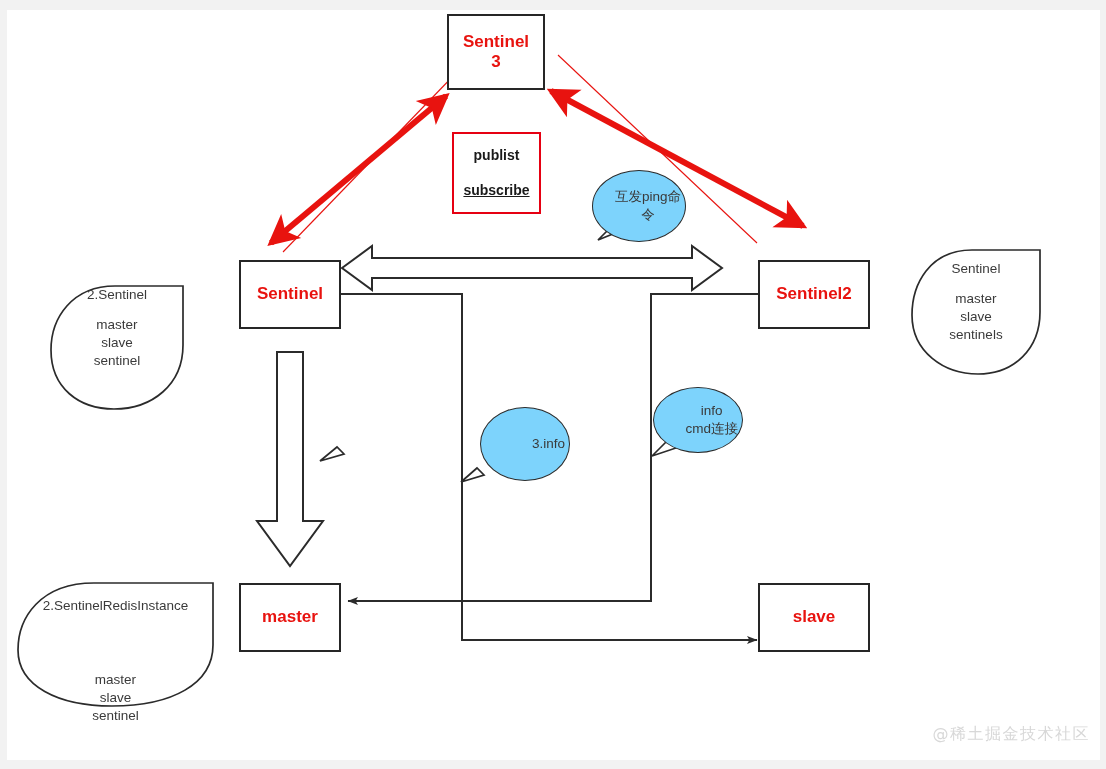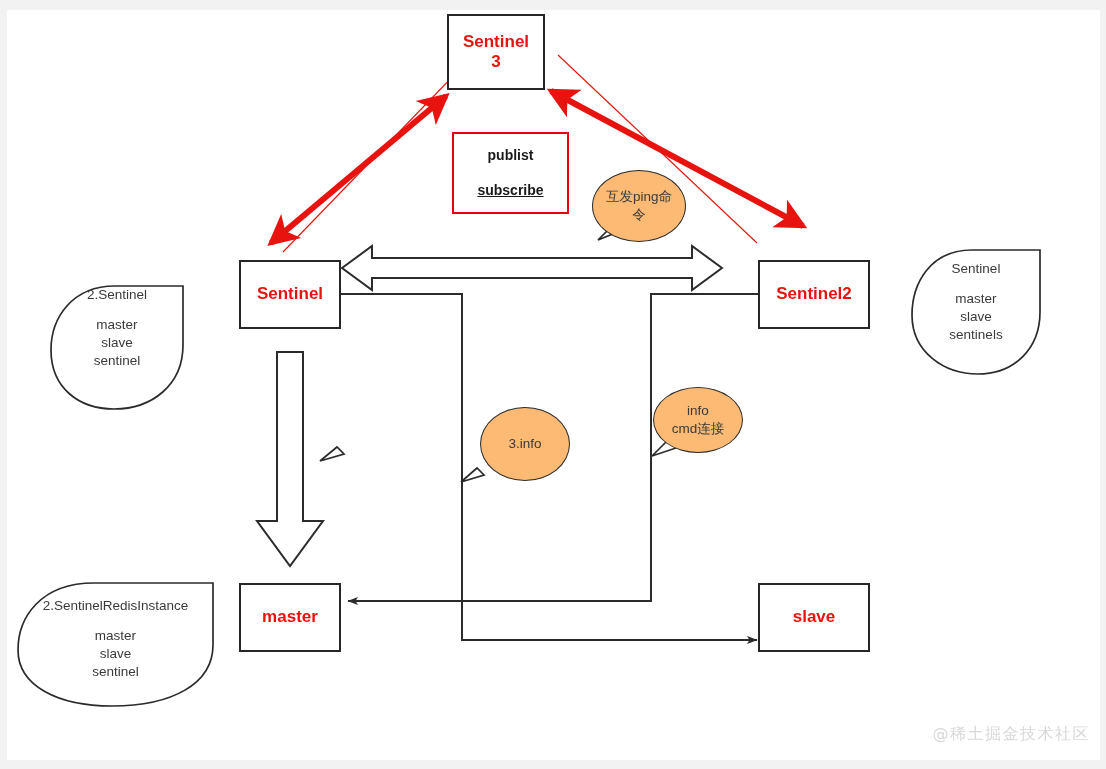--- a/index.html
+++ b/index.html
@@ -20,22 +20,22 @@
     display:flex;align-items:center;justify-content:center;
     text-align:center;line-height:1.18;
     background:#ffffff;
   }
   .node-black{border:2px solid #262626;}
   .node-red{border:2px solid #e60012;}
   .node .label{font-weight:bold;font-size:17px;color:#e8130f;}
 
   .bubble{
     position:absolute;box-sizing:border-box;
-    border:1.6px solid #2b2b2b;background:#fdba74;border-radius:50%;
-    display:flex;align-items:center;justify-content:center;text-align:center;
+    border:1.6px solid #2b2b2b;background:#7dd3fc;border-radius:50%;
+    display:flex;align-items:center;justify-content:flex-end;text-align:center;
     color:#3a3a3a;font-size:13.5px;line-height:1.3;
   }
   .bubble .b-txt{padding:0 4px;}
 
   .watermark{
     position:absolute;right:16px;bottom:24px;
     color:#d8d8d8;font-size:16px;letter-spacing:1.5px;
     font-family:"DejaVu Sans",sans-serif;
   }
 </style>
@@ -124,21 +124,21 @@
     </g>
   </svg>
 
   <div class="node node-black" style="left:447px;top:14px;width:98px;height:76px;">
     <div>
       <div class="label">Sentinel</div>
       <div class="label">3</div>
     </div>
   </div>
 
-  <div class="node node-red" style="left:452px;top:132px;width:117px;height:82px;">
+  <div class="node node-red" style="left:452px;top:132px;width:89px;height:82px;">
     <div>
       <div style="font-weight:bold;font-size:14px;color:#1a1a1a;margin-bottom:18px;">publist</div>
       <div style="font-weight:bold;font-size:14px;color:#1a1a1a;text-decoration:underline;">subscribe</div>
     </div>
   </div>
 
   <div class="node node-black" style="left:239px;top:260px;width:102px;height:69px;">
     <span class="label">Sentinel</span>
   </div>
 
@@ -168,21 +168,21 @@
               display:flex;flex-direction:column;align-items:center;pointer-events:none;">
     <div style="font-size:13.5px;color:#3a3a3a;margin-top:11px;">Sentinel</div>
     <div style="font-size:13.5px;color:#3a3a3a;margin-top:14px;line-height:1.35;text-align:center;">
       <div>master</div>
       <div>slave</div>
       <div>sentinels</div>
     </div>
   </div>
 
   <div style="position:absolute;left:18px;top:583px;width:195px;height:123px;
-              display:flex;flex-direction:column;align-items:center;pointer-events:none;">
+              display:flex;flex-direction:column;align-items:center;pointer-events:none;gap:44px;">
     <div style="font-size:13.5px;color:#3a3a3a;margin-top:15px;white-space:nowrap;">2.SentinelRedisInstance</div>
     <div style="font-size:13.5px;color:#3a3a3a;margin-top:14px;line-height:1.35;text-align:center;">
       <div>master</div>
       <div>slave</div>
       <div>sentinel</div>
     </div>
   </div>
 
   <div class="bubble" style="left:592px;top:170px;width:94px;height:72px;">
     <div class="b-txt">

